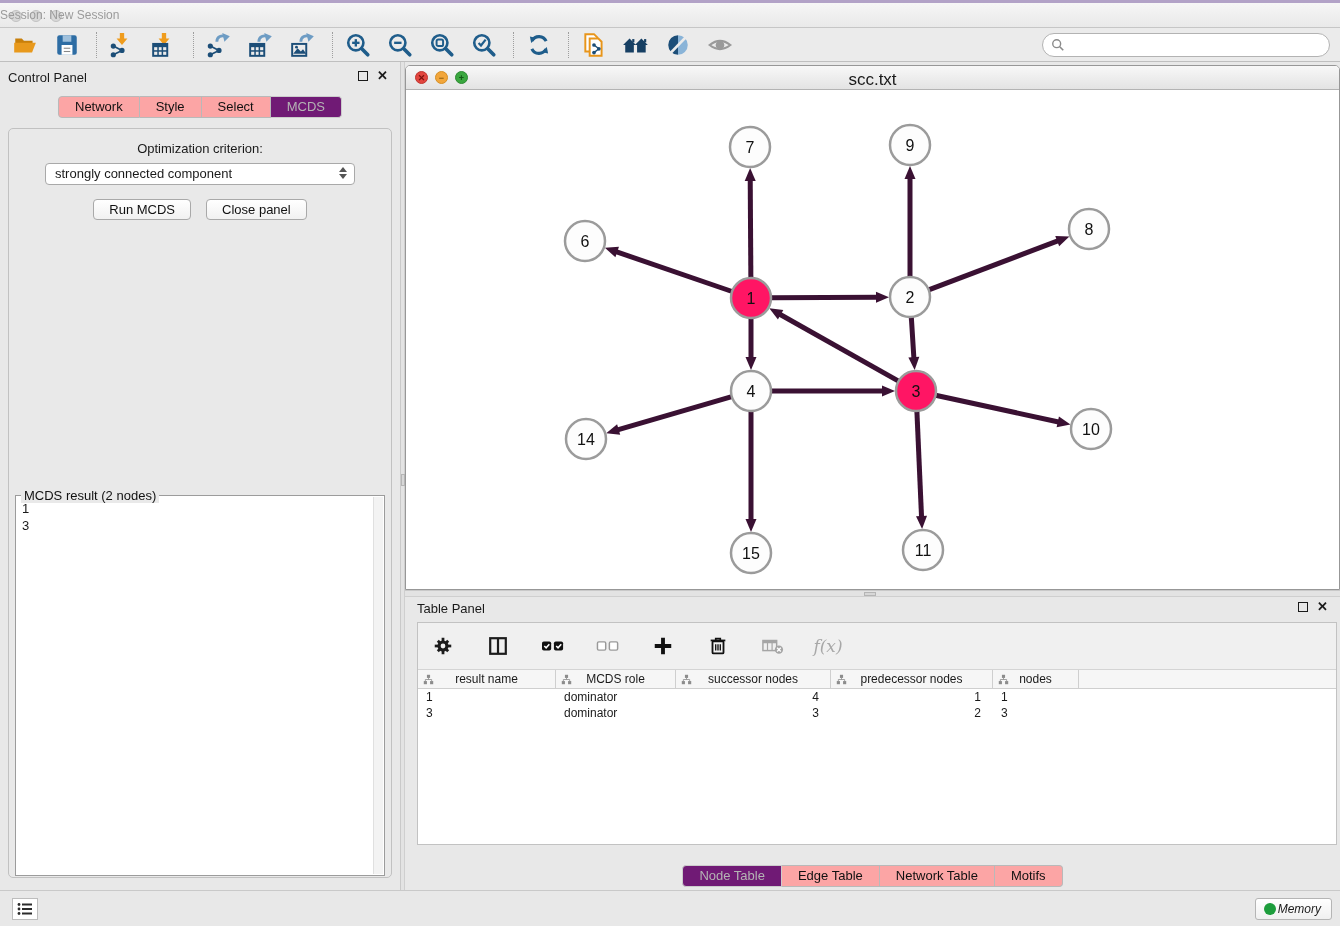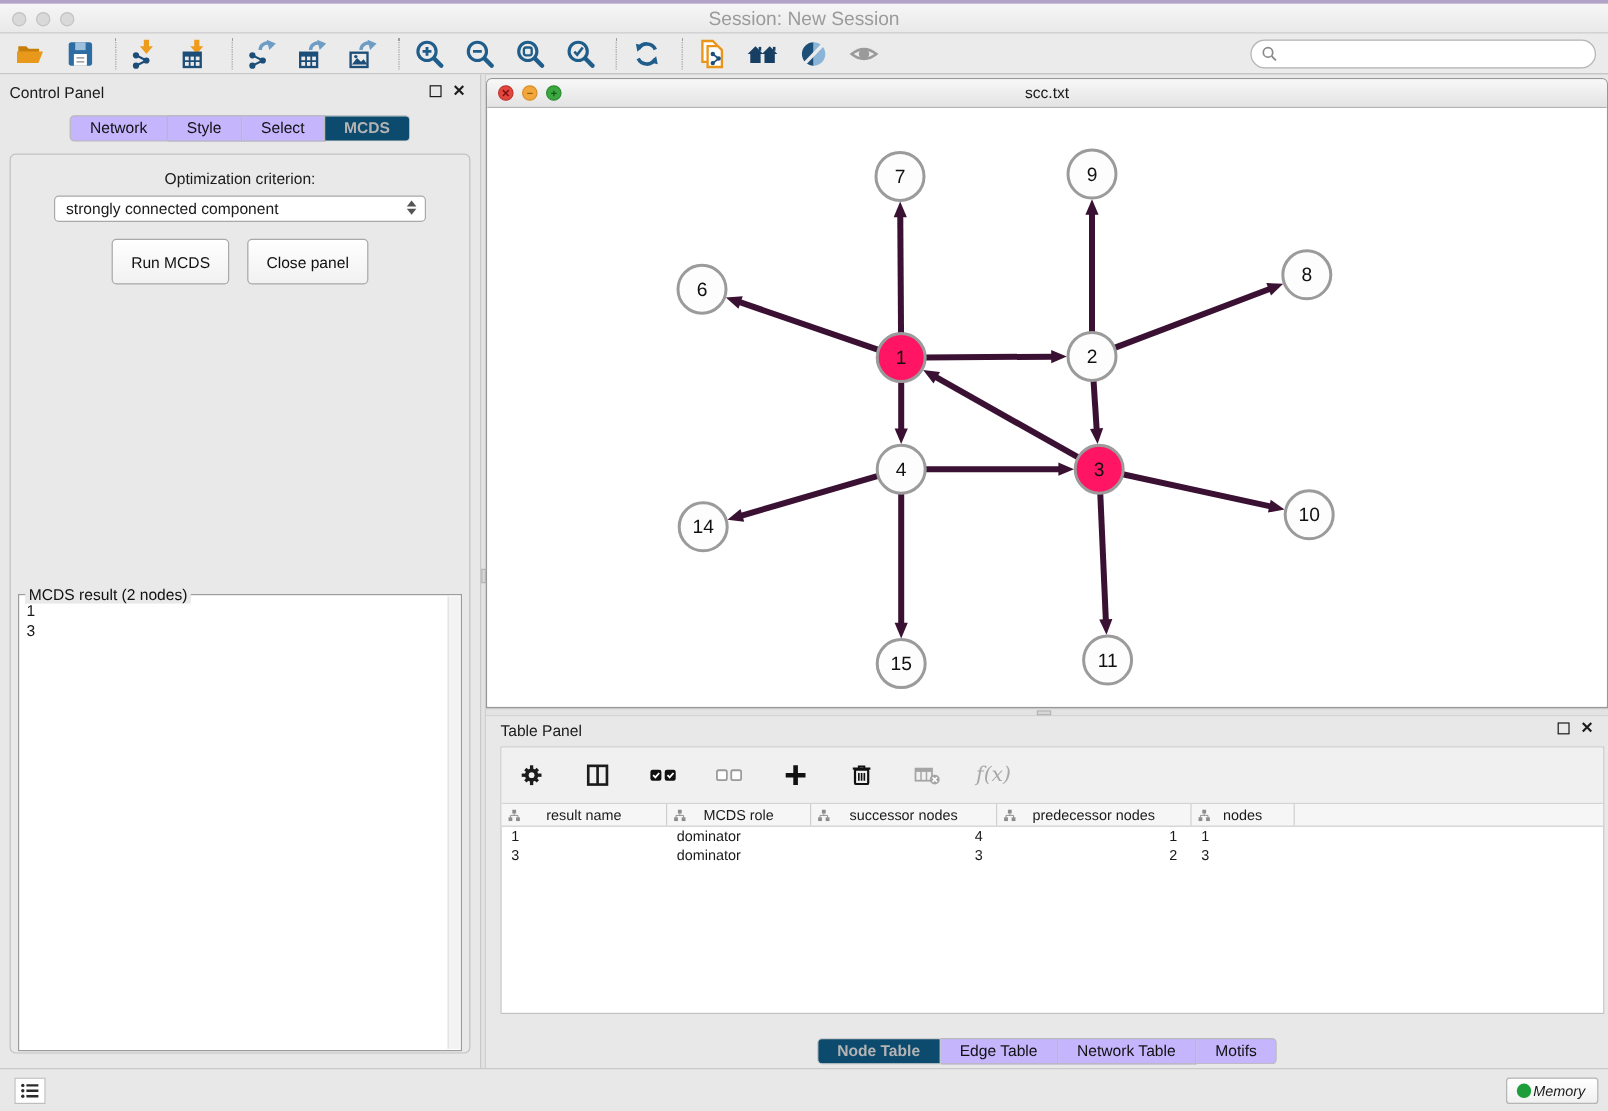--- a/index.html
+++ b/index.html
@@ -5,21 +5,21 @@
   * { margin:0; padding:0; box-sizing:border-box; }
   html,body { width:1340px; height:926px; }
   body { font-family:"Liberation Sans", sans-serif; background:#e8e8e8; color:#1a1a1a; overflow:hidden; }
   .app { position:relative; width:1340px; height:926px; background:#e8e8e8; }
 
   
   .titlebar { position:absolute; top:0; left:0; right:0; height:28px;
     background:linear-gradient(#f6f6f6,#e9e9e9); border-top:3px solid #b2a2c7; border-bottom:1px solid #c6c6c6; }
   .traffic { position:absolute; top:7px; left:10px; display:flex; gap:8px; }
   .traffic .dot { width:12px; height:12px; border-radius:50%; background:#d9d9d9; border:1px solid #c2c2c2; }
-  .win-title { position:absolute; top:5px; left:0; right:0; text-align:center; font-size:16px; color:#9b9b9b; }
+  .win-title { position:absolute; top:5px; left:0; right:0; font-size:12px; color:#9b9b9b; }
 
   
   .toolbar { position:absolute; top:28px; left:0; right:0; height:34px; background:#ebebeb;
     border-bottom:1px solid #bfbfbf; display:flex; align-items:center; padding-left:10px; }
   .tb-btn { width:30px; height:28px; display:flex; align-items:center; justify-content:center; margin-right:12px; }
   .tb-sep { height:26px; border-left:1px dotted #9e9e9e; margin:0 10px 0 2px; }
   .search-box { position:absolute; right:10px; top:5px; width:288px; height:24px; background:#fff;
     border:1px solid #b3b3b3; border-radius:12px; display:flex; align-items:center; padding-left:8px; }
   .search-box svg { flex:0 0 auto; }
 
@@ -30,53 +30,53 @@
   .v-handle { position:absolute; top:412px; left:0px; width:4px; height:12px; background:#d7d7d7; border:1px solid #b5b5b5; }
   .right-area { position:absolute; top:62px; left:405px; width:935px; height:828px; }
 
   
   .cp-header { position:absolute; top:8px; left:8px; font-size:13px; color:#1a1a1a; }
   .panel-icons { position:absolute; top:9px; right:12px; display:flex; gap:9px; align-items:center; }
   .float-icon { width:10px; height:10px; border:1.5px solid #1a1a1a; display:inline-block; }
   .close-icon { font-size:13px; font-weight:bold; color:#1a1a1a; line-height:10px; }
 
   .cp-tabs { position:absolute; top:34px; left:50%; transform:translateX(-50%); display:flex; }
-  .tab { height:22px; line-height:20px; padding:0 16px; background:#c4b5fd; border:1px solid #b9b9b9;
+  .tab { height:22px; line-height:20px; padding:0 16px; background:#fca5a5; border:1px solid #b9b9b9;
     border-left:none; font-size:13px; color:#111; }
   .tab:first-child { border-left:1px solid #b9b9b9; border-radius:4px 0 0 4px; }
   .tab:last-child { border-radius:0 4px 4px 0; }
-  .tab.active { background:#0c4a6e; color:#b4b4b4; border-color:#cccccc;font-weight:bold; }
+  .tab.active { background:#701a75; color:#b4b4b4; border-color:#cccccc; }
 
   .cp-box { position:absolute; top:66px; left:8px; width:384px; height:750px; background:#e9e9e9;
     border:1px solid #c1c1c1; border-radius:5px; }
   .opt-label { margin-top:12px; text-align:center; font-size:13px; }
   .criterion-select { position:relative; margin:7px auto 14px; width:310px; height:22px; background:#fff;
     border:1px solid #a9a9a9; border-radius:4px; font-size:13px; line-height:20px; padding-left:9px; }
   .spinners { position:absolute; right:7px; top:3px; display:flex; flex-direction:column; gap:2px; }
   .spin-up { width:0; height:0; border-left:4px solid transparent; border-right:4px solid transparent; border-bottom:5px solid #555; }
   .spin-dn { width:0; height:0; border-left:4px solid transparent; border-right:4px solid transparent; border-top:5px solid #555; }
   .btn-row { margin-top:11px; display:flex; justify-content:center; gap:15px; }
-  .push-btn { height:38px; padding:0 15px; font-size:13px; background:linear-gradient(#ffffff,#f1f1f1);
+  .push-btn { height:21px; padding:0 15px; font-size:13px; background:linear-gradient(#ffffff,#f1f1f1);
     border:1px solid #a9a9a9; border-radius:4px; color:#111; }
 
   .result-group { position:absolute; left:6px; top:366px; width:370px; height:381px; border:1px solid #9c9c9c; background:#fff; }
   .result-legend { position:absolute; top:-8px; left:5px; background:#e9e9e9; padding:0 3px; font-size:13px; color:#111; }
   .result-text { padding:4px 6px; font-size:13px; line-height:17px; }
   .result-scrollbar { position:absolute; top:1px; bottom:1px; right:1px; width:10px; background:#f3f3f3; border-left:1px solid #e0e0e0; }
 
   
   .net-frame { position:absolute; top:3px; left:0; width:935px; height:525px; background:#fff;
     border:1px solid #979797; border-radius:5px 5px 0 0; overflow:hidden; }
   .net-titlebar { position:relative; height:24px; background:linear-gradient(#f8f8f8,#e3e3e3); border-bottom:1px solid #b3b3b3; }
   .net-lights { position:absolute; left:9px; top:5px; display:flex; gap:7px; }
   .light { width:13px; height:13px; border-radius:50%; font-size:9px; font-weight:bold; text-align:center; line-height:13px; }
   .light.red { background:#e2463f; border:1px solid #c0352f; color:#7d100d; }
   .light.yellow { background:#f2a63b; border:1px solid #d68f24; color:#8a5d10; }
   .light.green { background:#3aa73f; border:1px solid #2d8a33; color:#115915; }
-  .net-title { position:absolute; left:0; right:0; top:4px; text-align:center; font-size:13px; color:#1a1a1a; }
+  .net-title { position:absolute; left:0; right:0; top:4px; text-align:center; font-size:17px; color:#1a1a1a; }
   .net-canvas { position:relative; width:933px; height:499px; background:#fff; }
 
   .h-divider { position:absolute; top:528px; left:0; width:935px; height:7px; background:#e3e3e3;
     border-top:1px solid #c9c9c9; border-bottom:1px solid #cfcfcf; }
   .h-handle { position:absolute; left:459px; top:1px; width:12px; height:4px; background:#d7d7d7; border:1px solid #b5b5b5; }
 
   
   .table-panel { position:absolute; top:535px; left:0; width:935px; height:293px; background:#e8e8e8; }
   .tp-header { position:absolute; top:4px; left:12px; font-size:13px; }
   .tp-body { position:absolute; top:25px; left:12px; width:920px; height:223px; background:#fff; border:1px solid #c2c2c2; }

